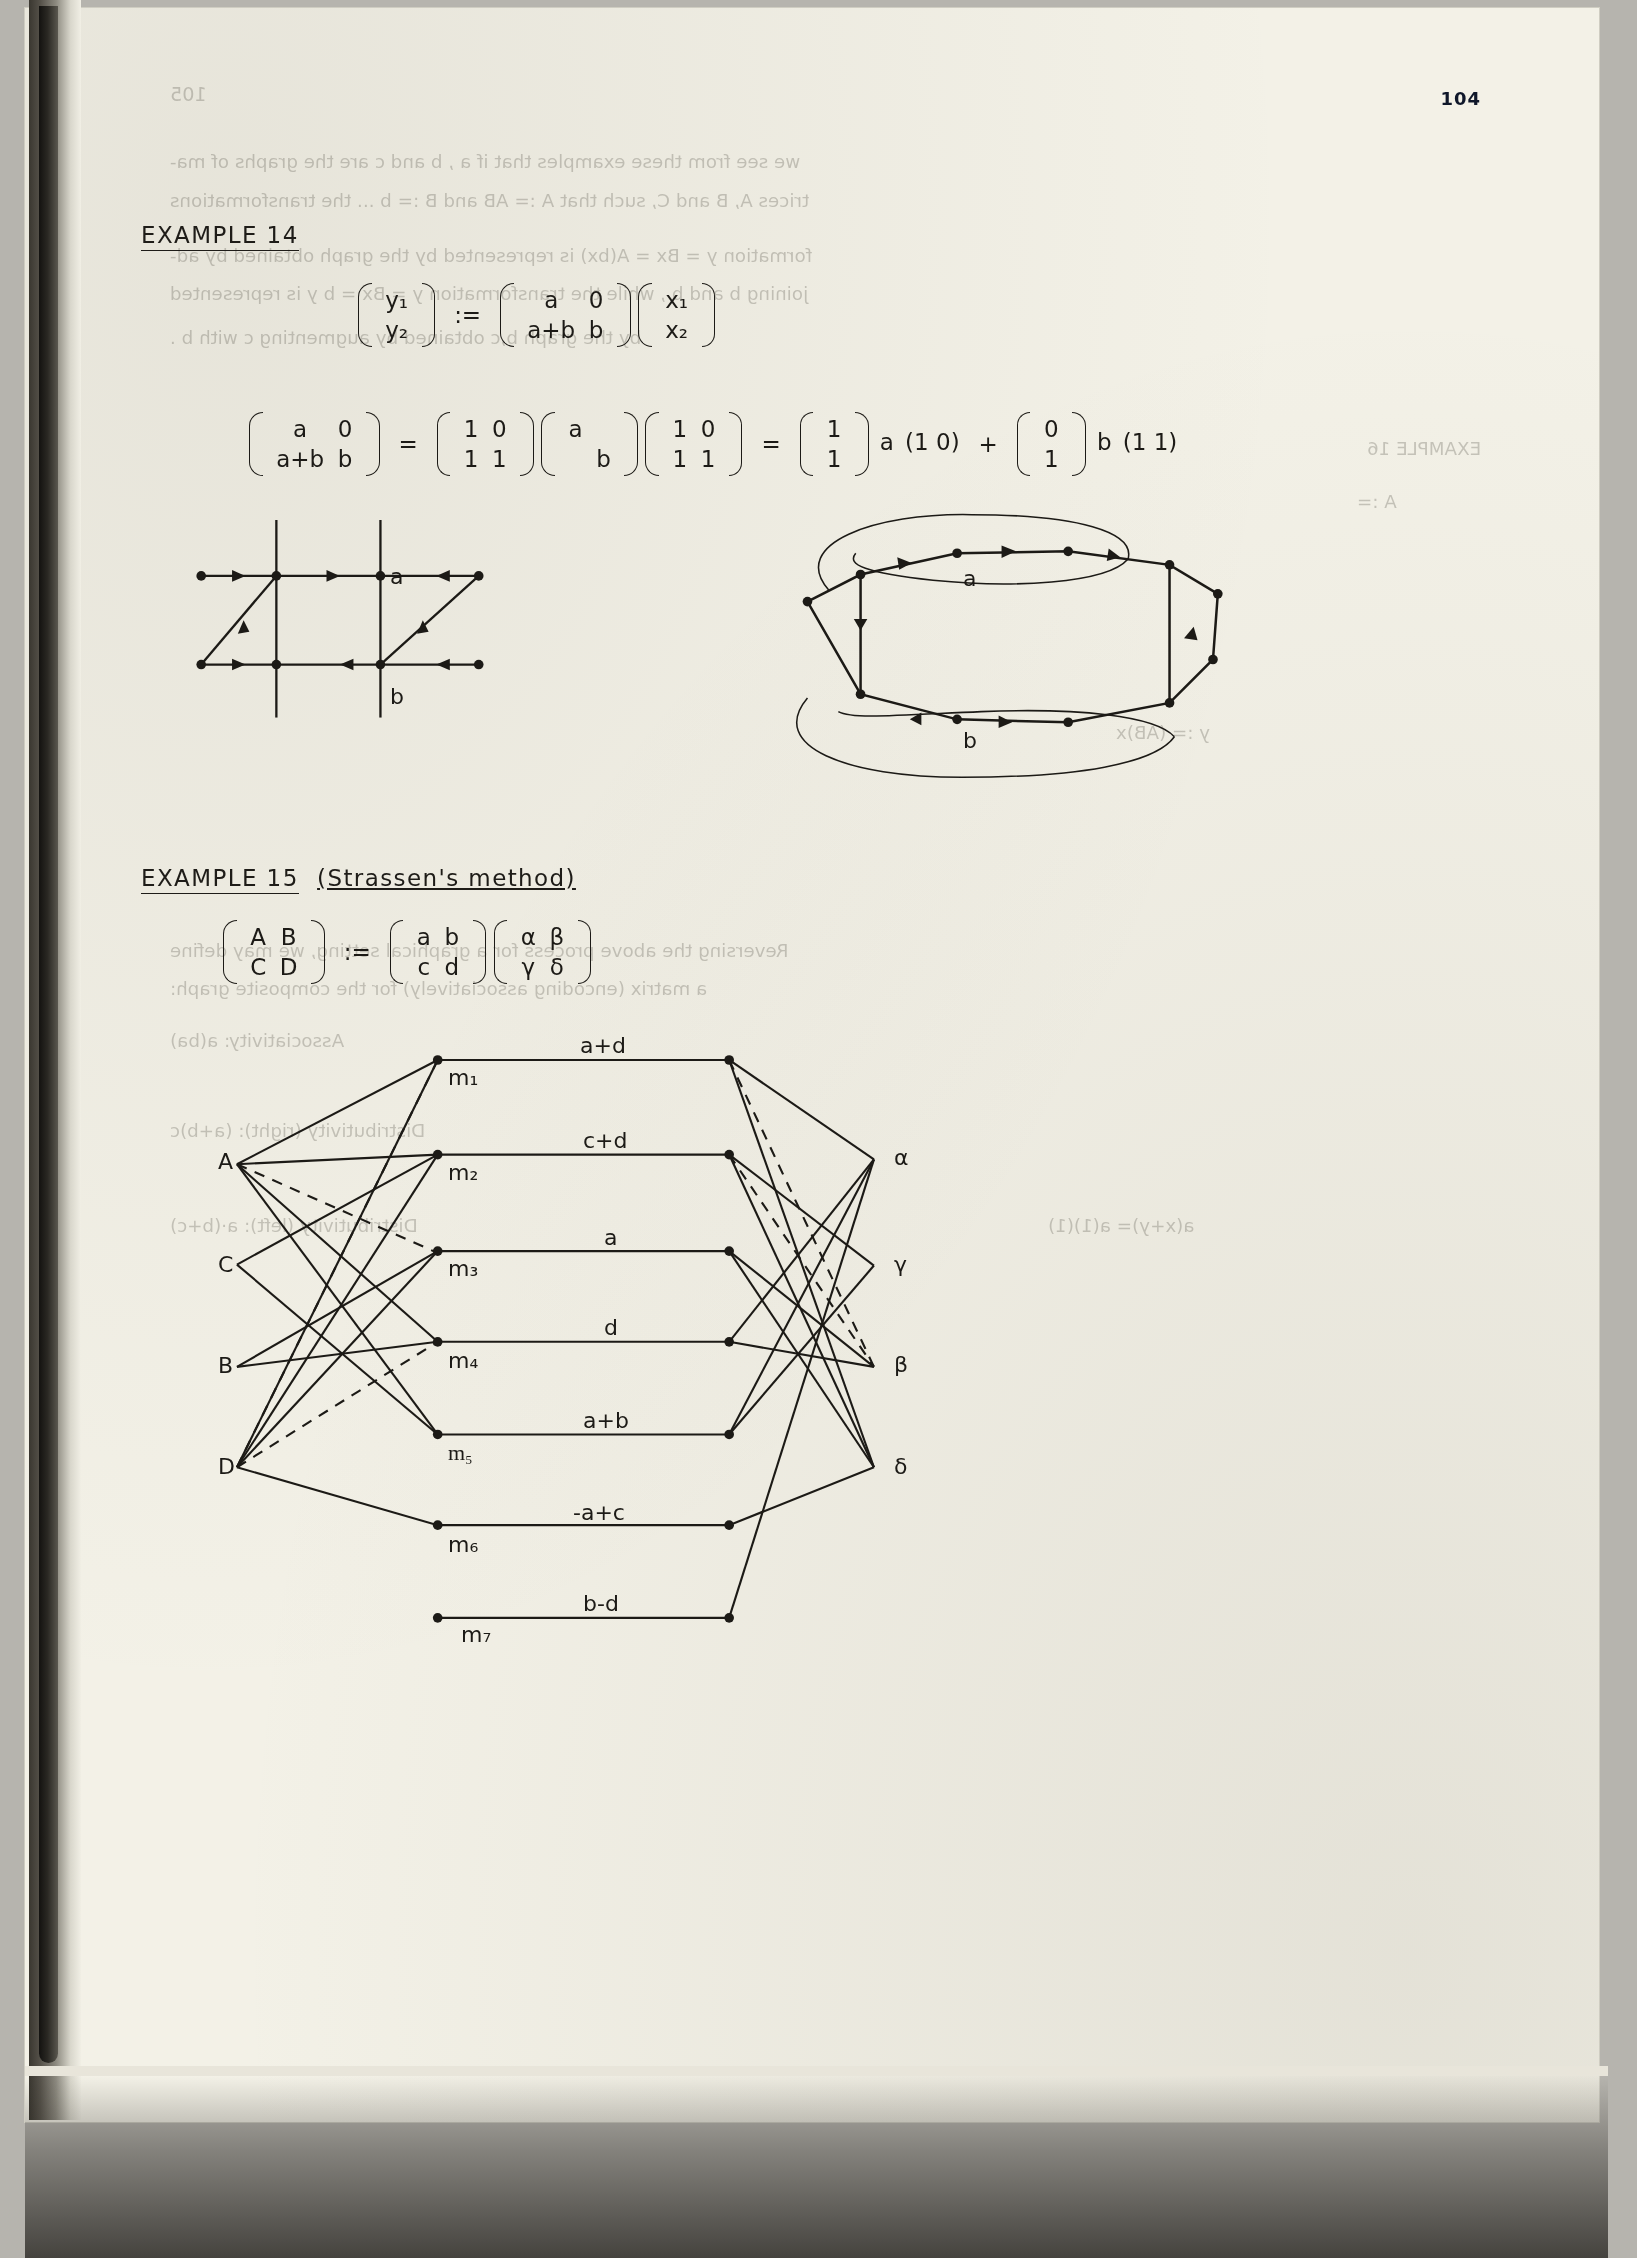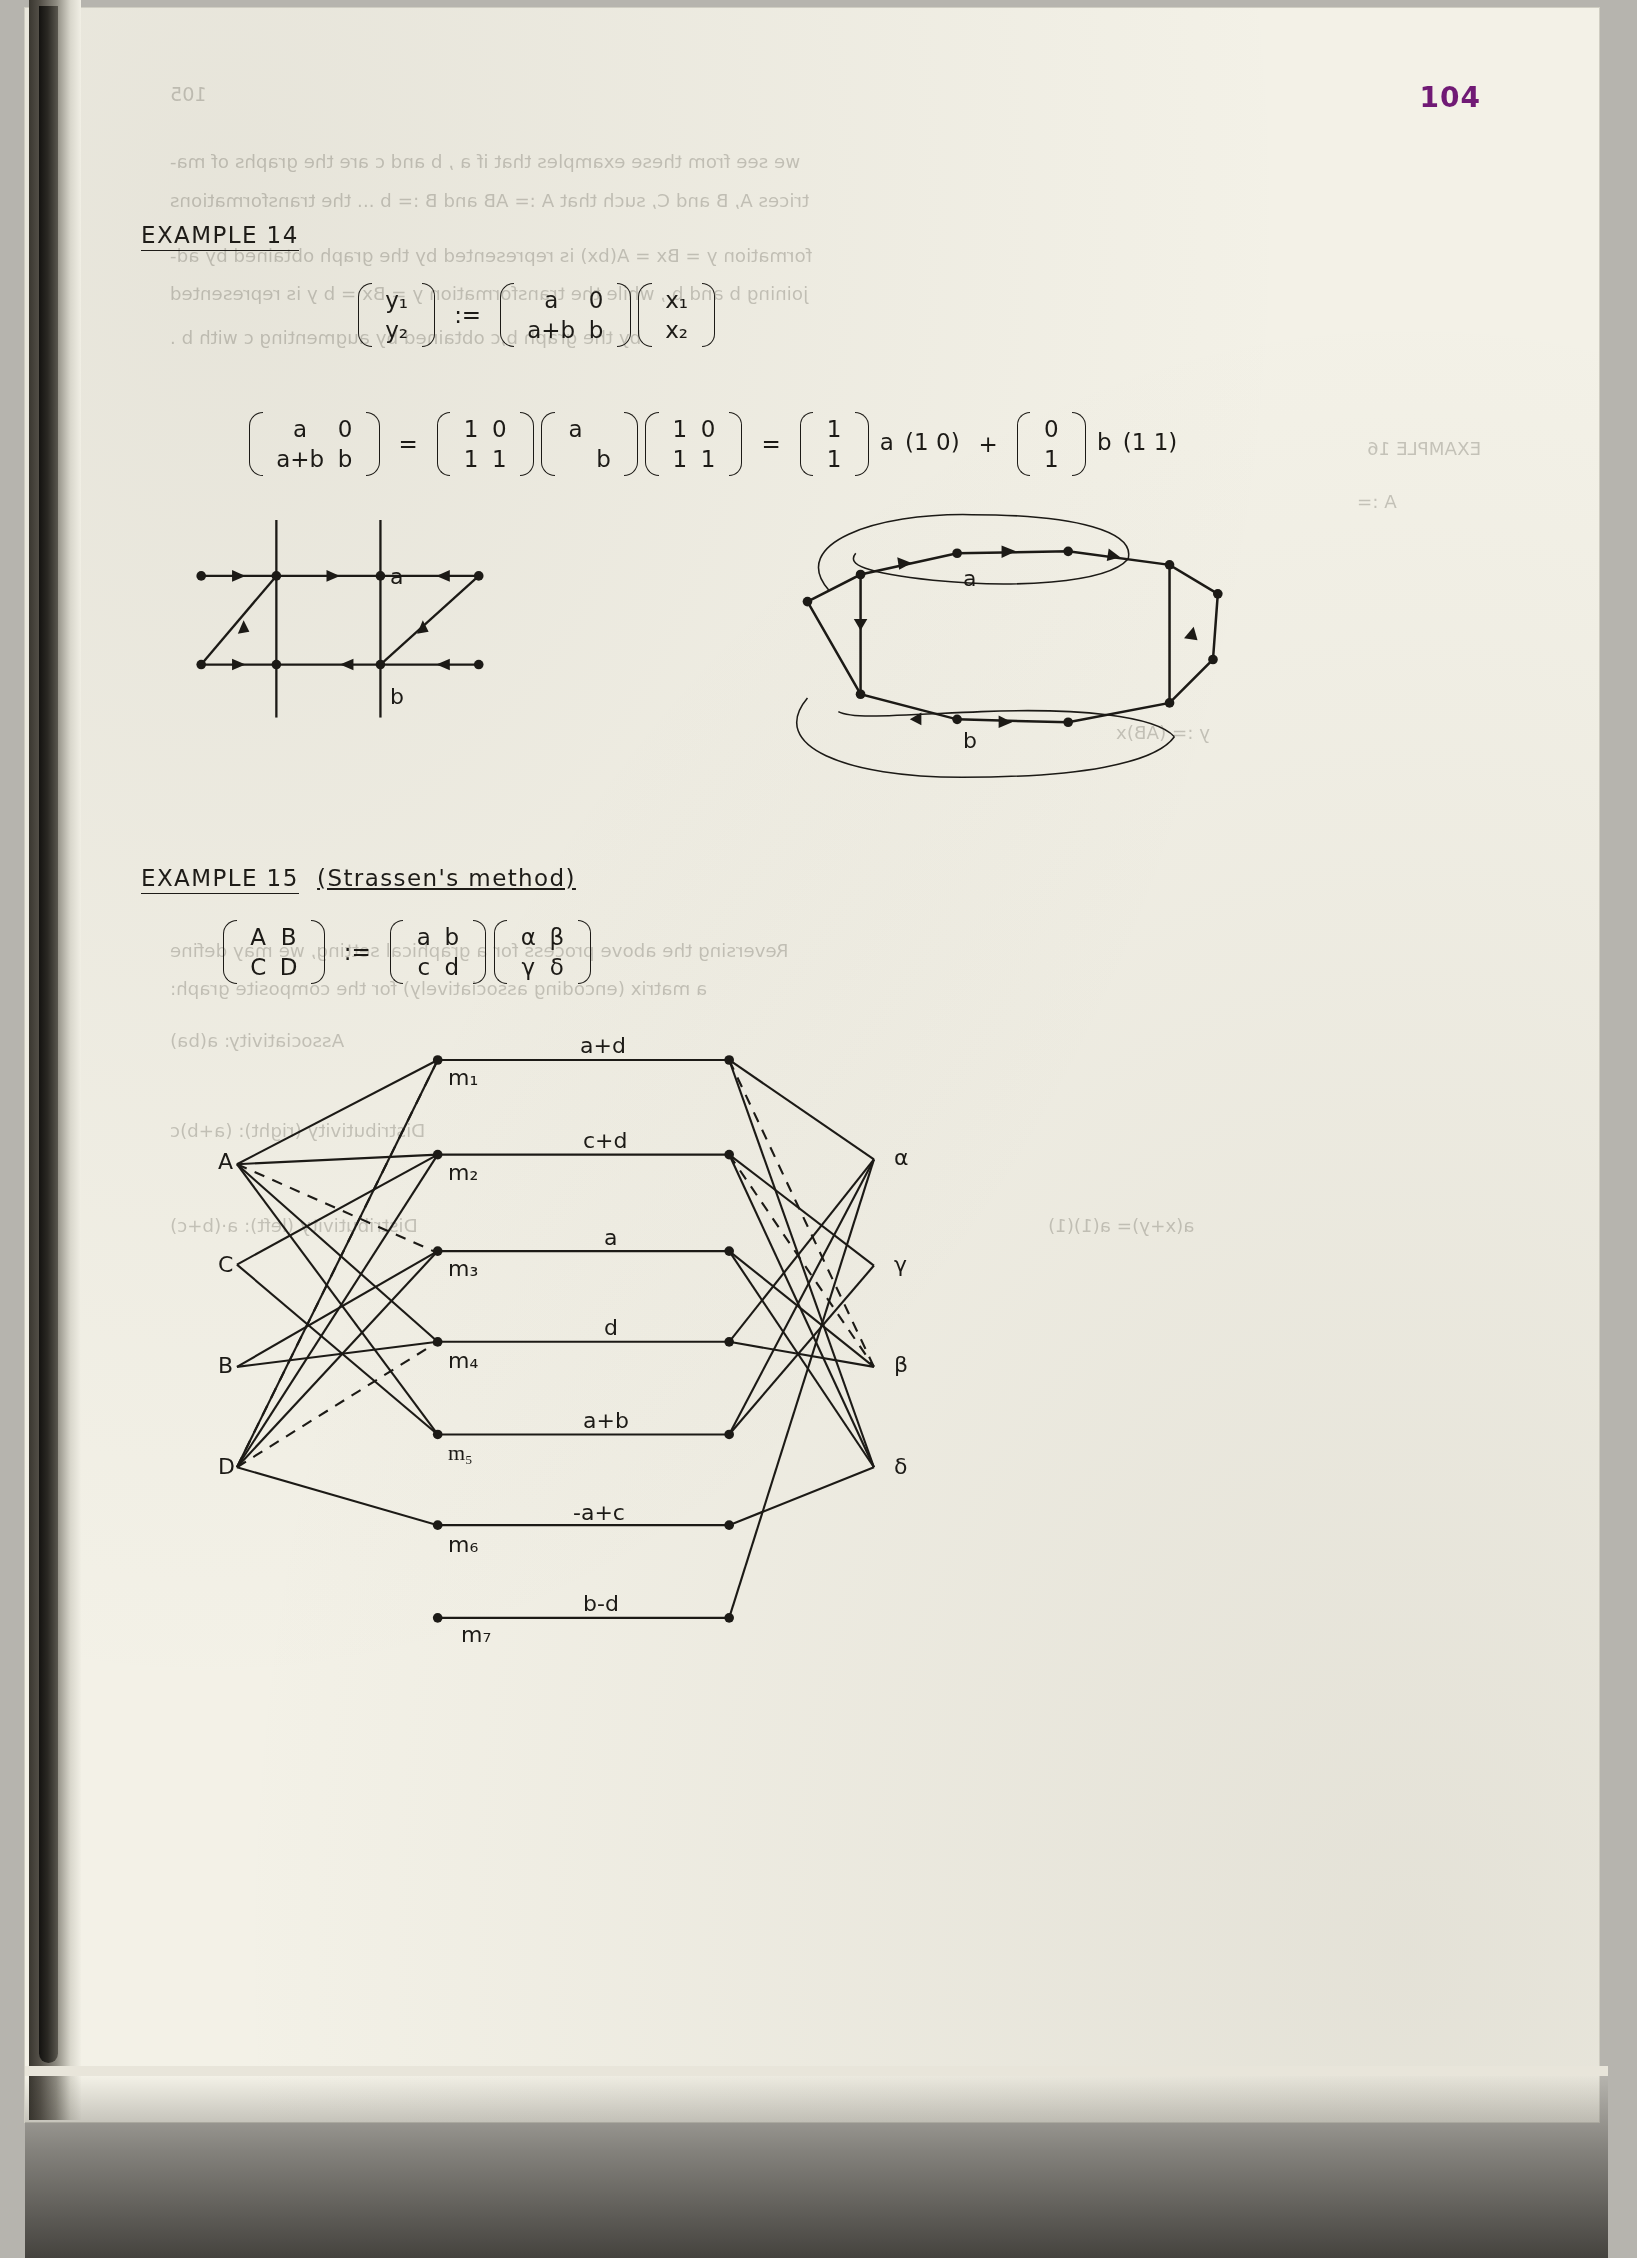--- a/index.html
+++ b/index.html
@@ -48,22 +48,22 @@
   .ghost{
     position:absolute;
     color:#5d5a50;
     opacity:0.30;
     transform:scaleX(-1);
     font-family:"DejaVu Sans", sans-serif;
     white-space:nowrap;
     pointer-events:none;
   }
   .pageno{
-    position:absolute;right:118px;top:73px;
-    font-size:28px;font-weight:bold;color:#701a75;
+    position:absolute;right:118px;top:80px;
+    font-size:18px;font-weight:bold;color:#0f172a;
     letter-spacing:1px;
   }
   .heading{
     position:absolute;
     font-size:23px;color:#1e1c18;letter-spacing:1.4px;text-align:center;
   }
   .heading u{text-decoration:none;border-bottom:1.9px solid #1e1c18;padding-bottom:1.9px;}
   .mathline{position:absolute;color:#1c1a16;font-size:23px;}
   .lbl{position:absolute;color:#1c1a16;font-size:22px;}
   

